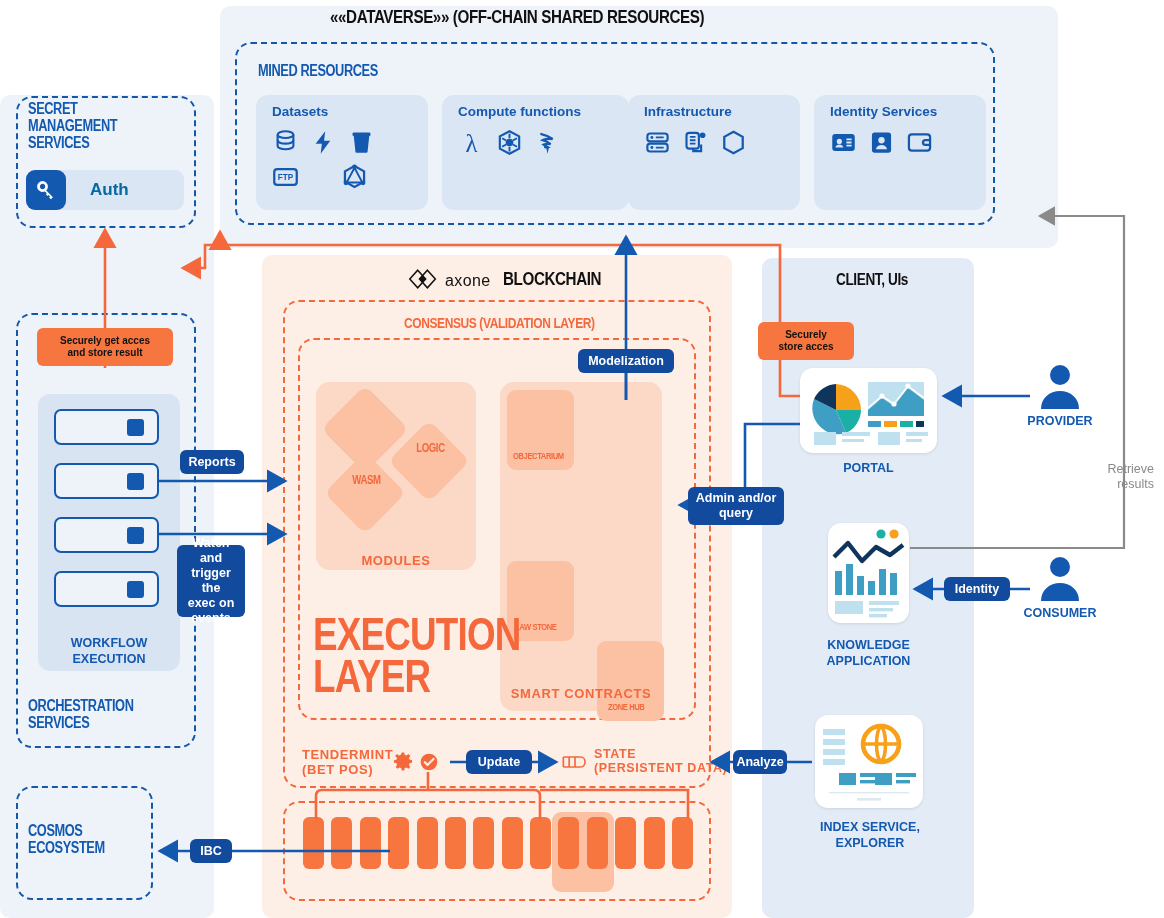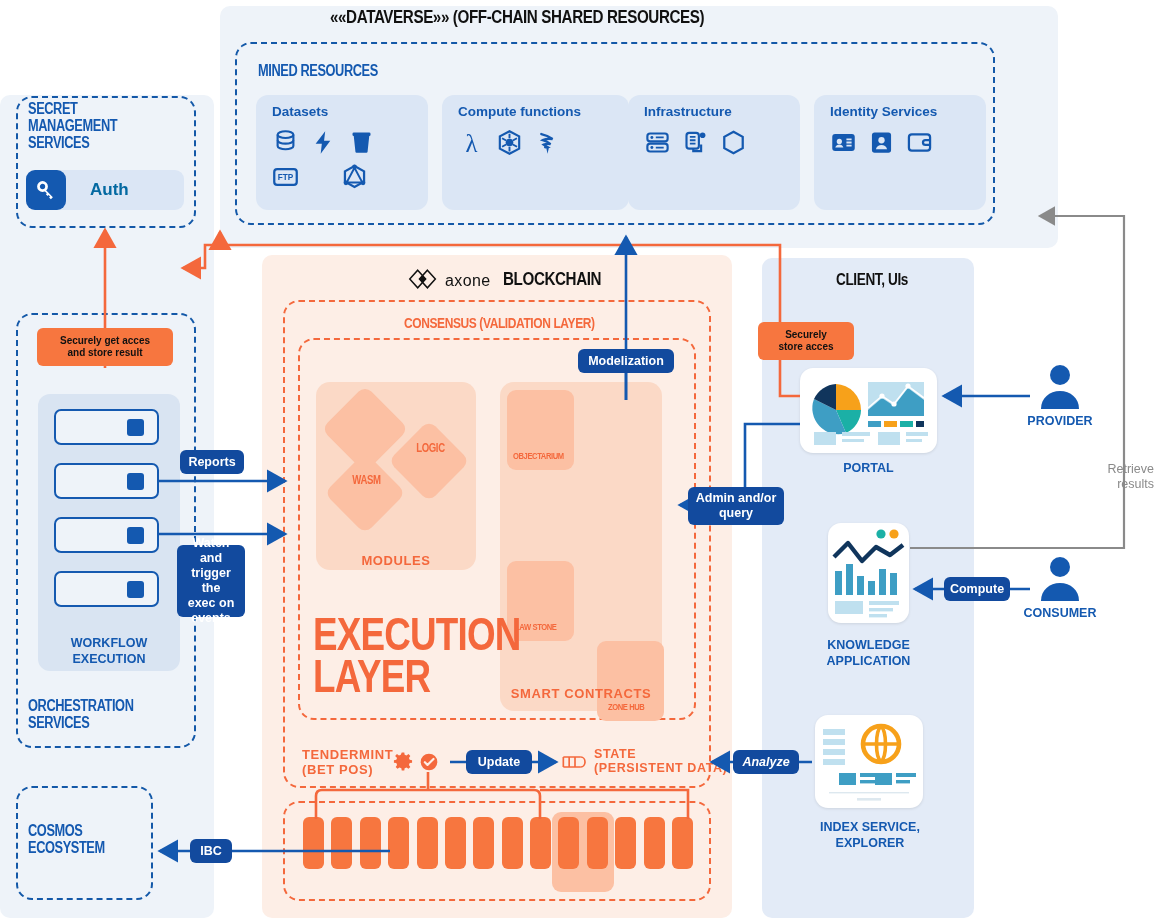--- a/index.html
+++ b/index.html
@@ -489,19 +489,19 @@
   </div>
 
   <div class="abs pill-blue" style="left:578px; top:349px; width:96px; height:24px;">Modelization</div>
 
   <div class="abs pill-blue" style="left:688px; top:487px; width:96px; height:38px;">
     <div><span>Admin and/or</span><br><span>query</span></div>
   </div>
 
   <div class="abs pill-blue" style="left:466px; top:750px; width:66px; height:24px;">Update</div>
 
-  <div class="abs pill-blue" style="left:733px; top:750px; width:66px; height:24px;font-style:italic;">Analyze</div>
-
-  <div class="abs pill-blue" style="left:944px; top:577px; width:66px; height:24px;">Compute</div>
+  <div class="abs pill-blue" style="left:733px; top:750px; width:54px; height:24px;">Analyze</div>
+
+  <div class="abs pill-blue" style="left:944px; top:577px; width:66px; height:24px;">Identity</div>
 
   <div class="abs pill-blue" style="left:190px; top:839px; width:42px; height:24px;">IBC</div>
 
 </div>
 
 </body></html>

